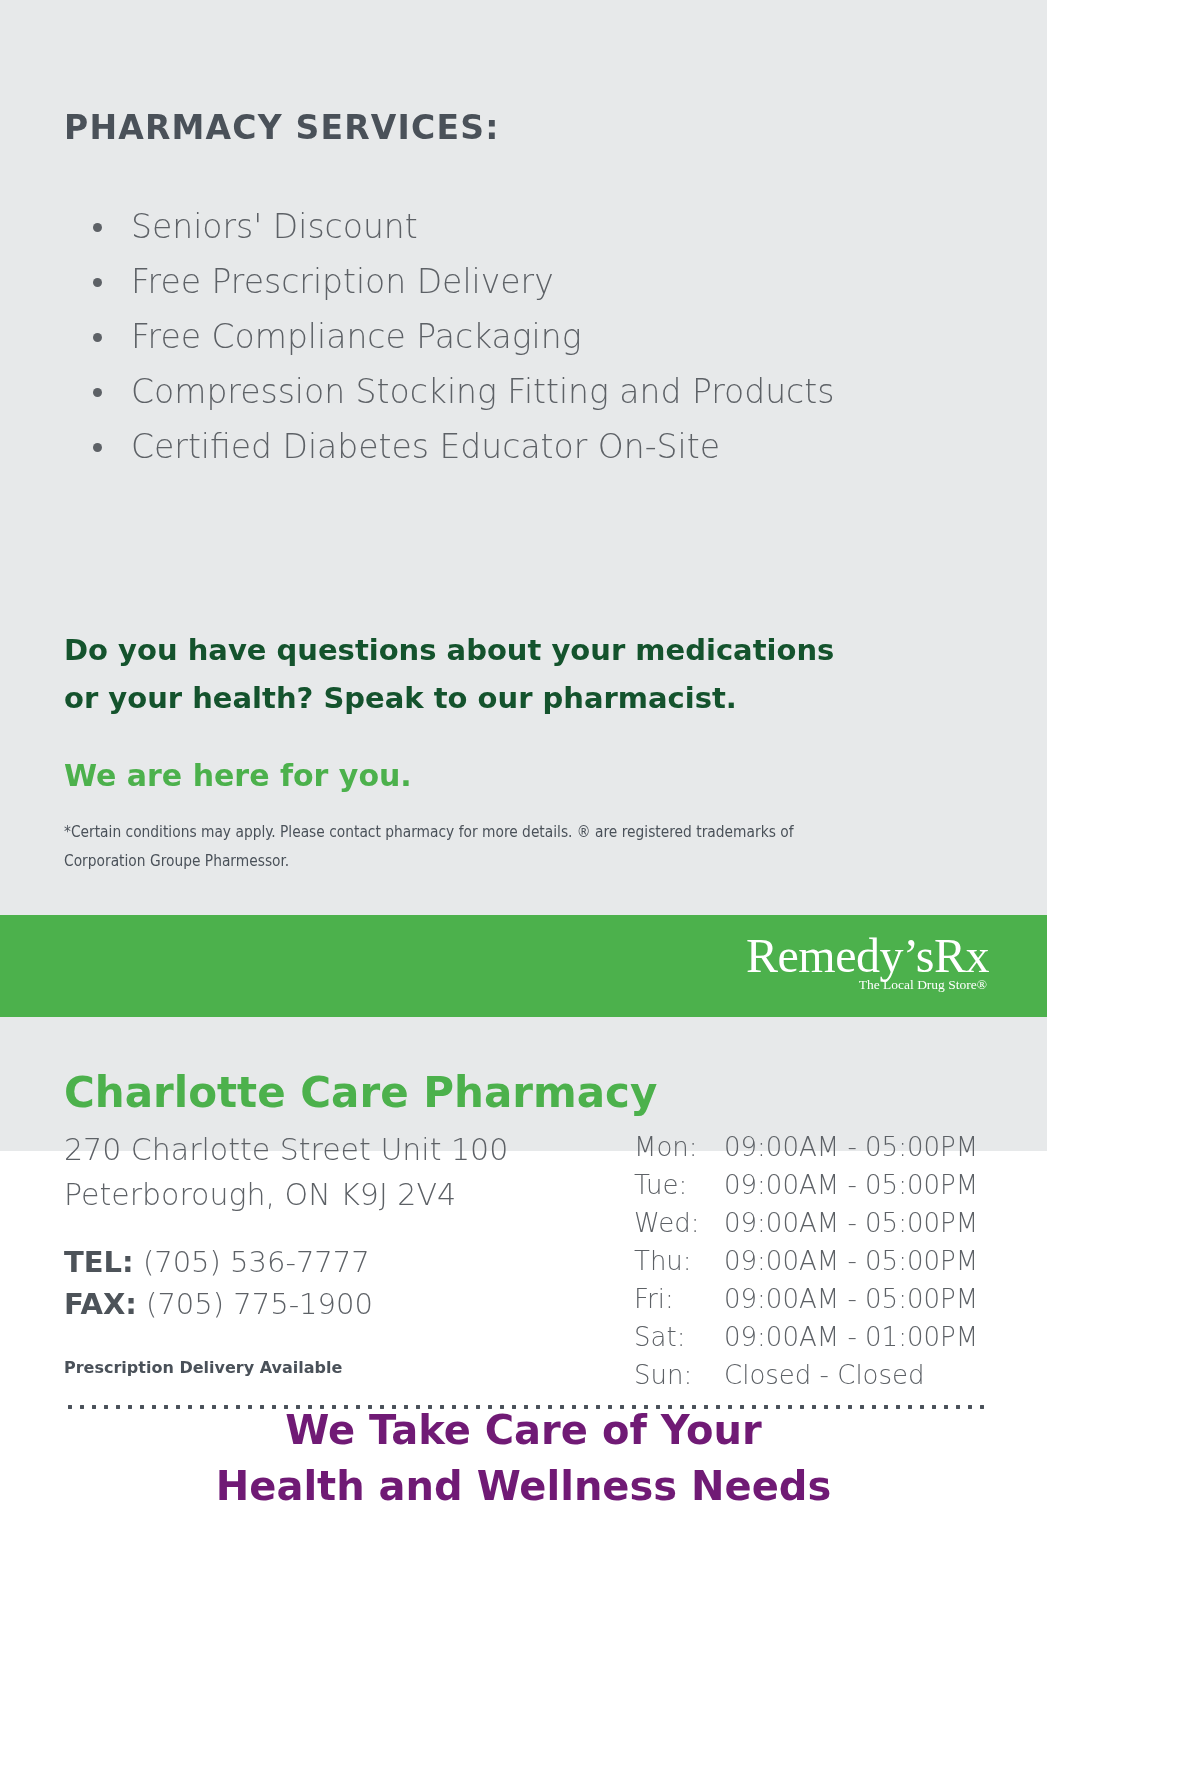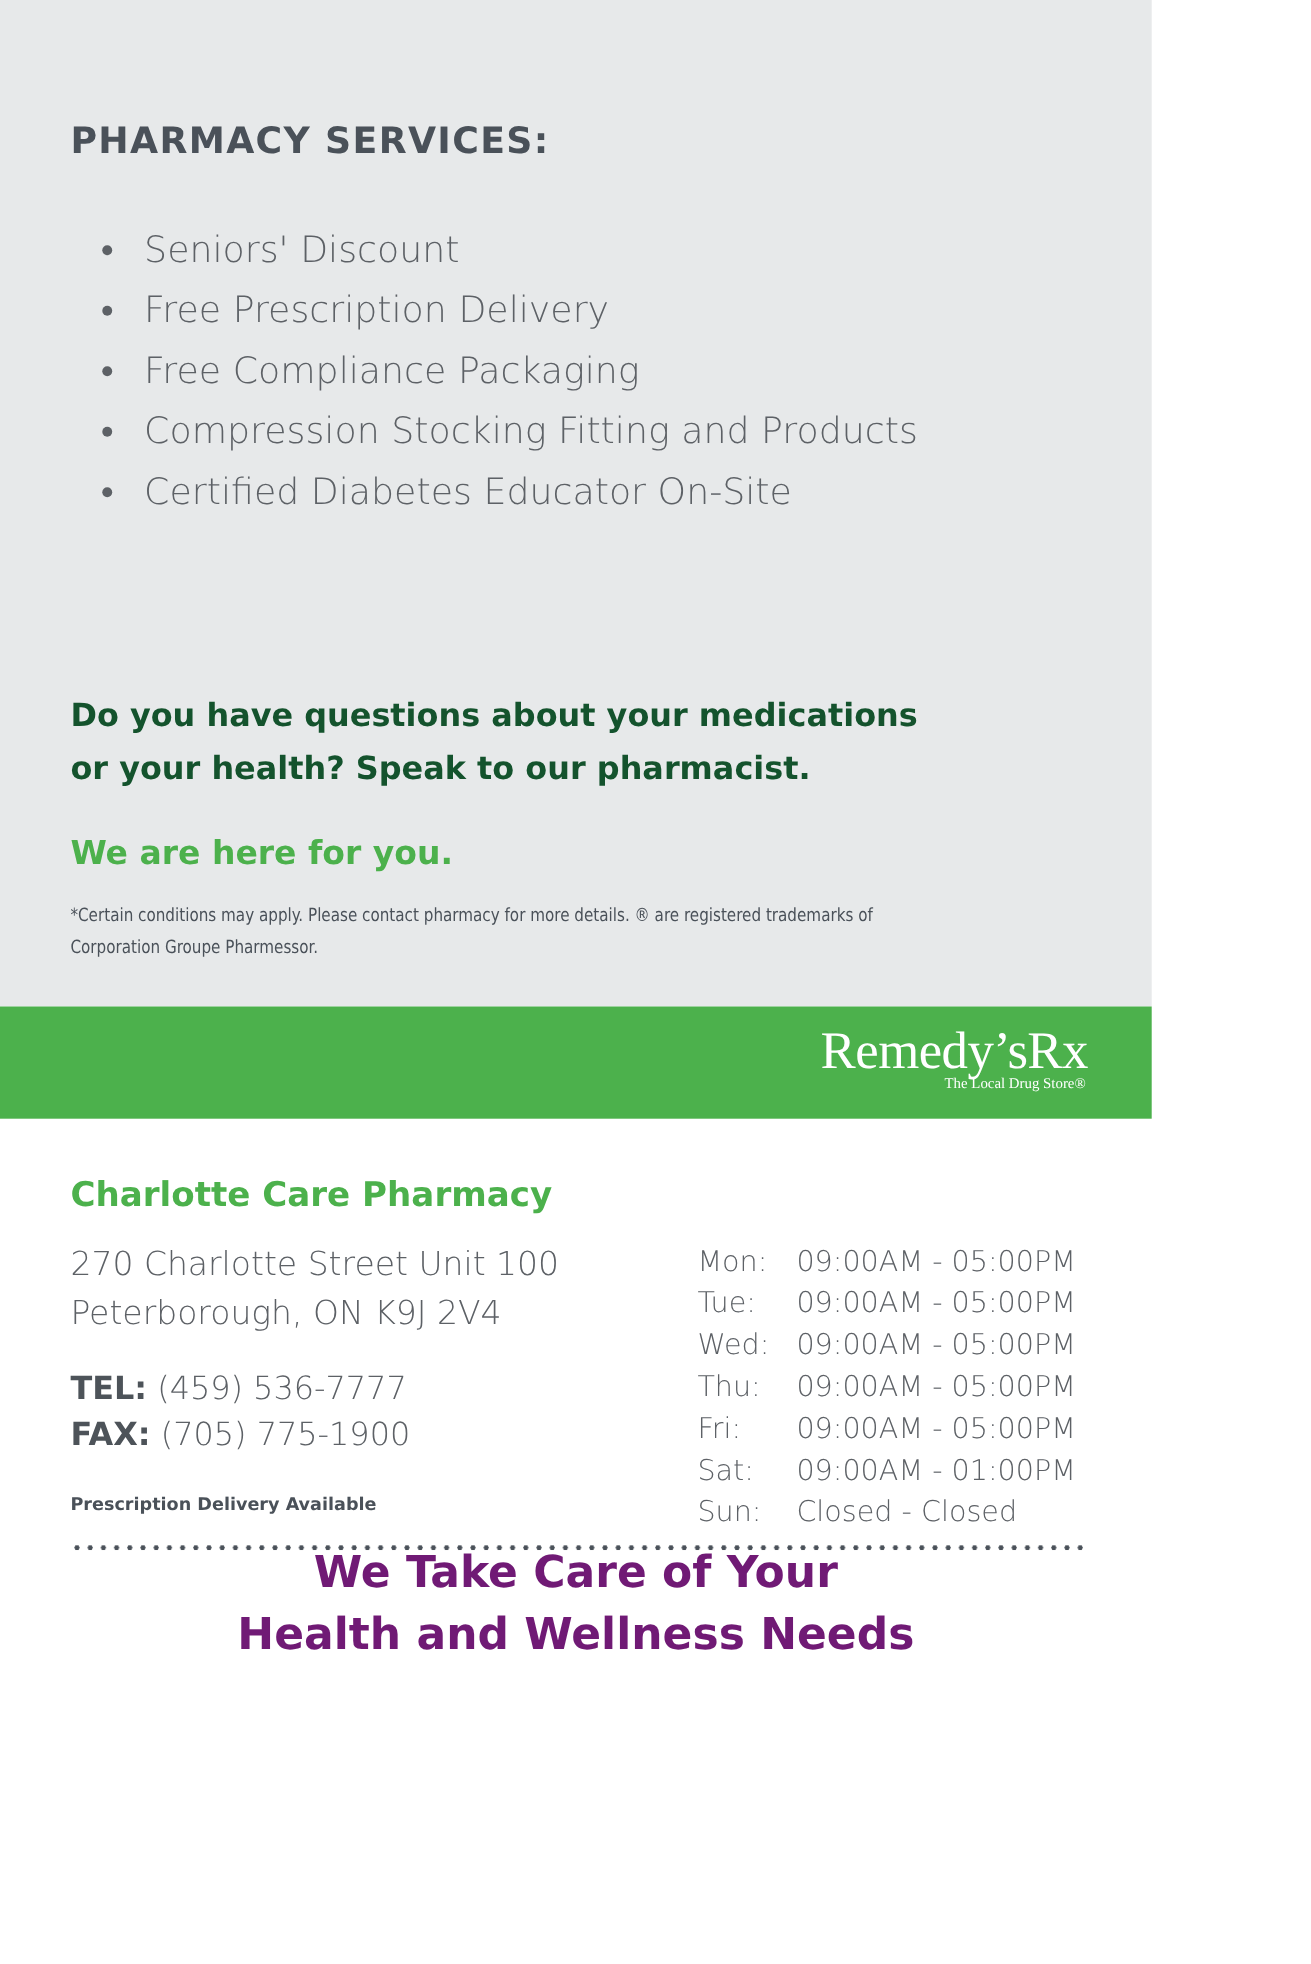--- a/index.html
+++ b/index.html
@@ -21,21 +21,21 @@
     height: 1785px;
     background: #ffffff;
   }
 
   
   .services-panel {
     position: absolute;
     left: 0;
     top: 0;
     width: 1047px;
-    height: 915px;
+    height: 1151px;
     background: #e7e9ea;
     box-sizing: border-box;
     padding: 0;
   }
 
   .services-title {
     position: absolute;
     left: 64px;
     top: 108px;
     font-size: 33px;
@@ -145,21 +145,21 @@
     margin-top: -4px;
     padding-right: 2px;
     white-space: nowrap;
   }
 
   
   .store-name {
     position: absolute;
     left: 64px;
     top: 1068px;
-    font-size: 31px;
+    font-size: 42px;
     font-weight: bold;
     color: #4cb14c;
     font-family: "DejaVu Sans", sans-serif;
     white-space: nowrap;
     text-align: center;
   }
 
   .address-block {
     position: absolute;
     left: 64px;
@@ -302,21 +302,21 @@
   <div class="store-name">Charlotte Care Pharmacy</div>
 
   <div class="address-block">
     <div>270 Charlotte Street Unit 100</div>
     <div>Peterborough, ON K9J 2V4</div>
   </div>
 
   <div class="contact-block">
     <div>
       <span class="contact-label">TEL:</span>
-      <span>(459) 536-7777</span>
+      <span>(705) 536-7777</span>
     </div>
     <div>
       <span class="contact-label">FAX:</span>
       <span>(705) 775-1900</span>
     </div>
   </div>
 
   <div class="delivery-note">Prescription Delivery Available</div>
 
   <table class="hours-table">

